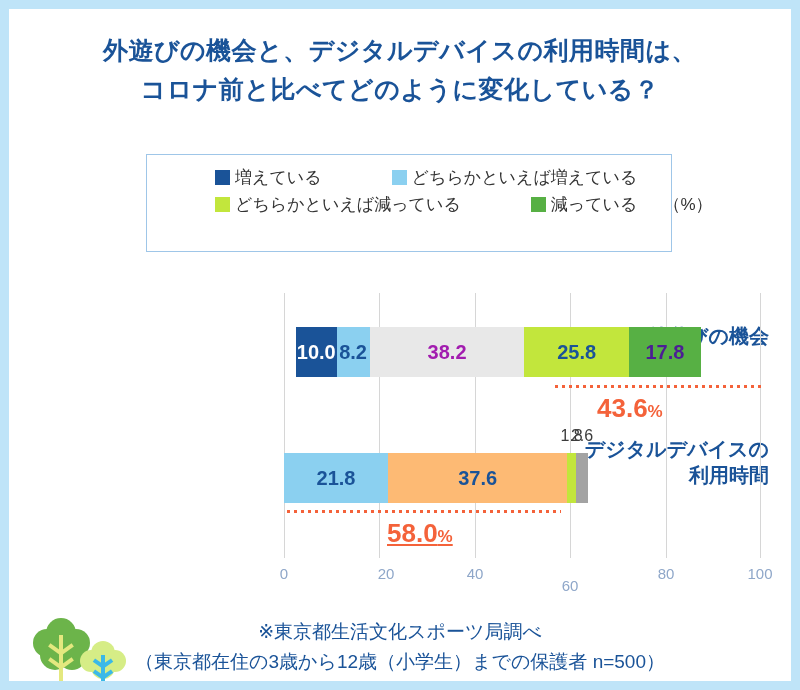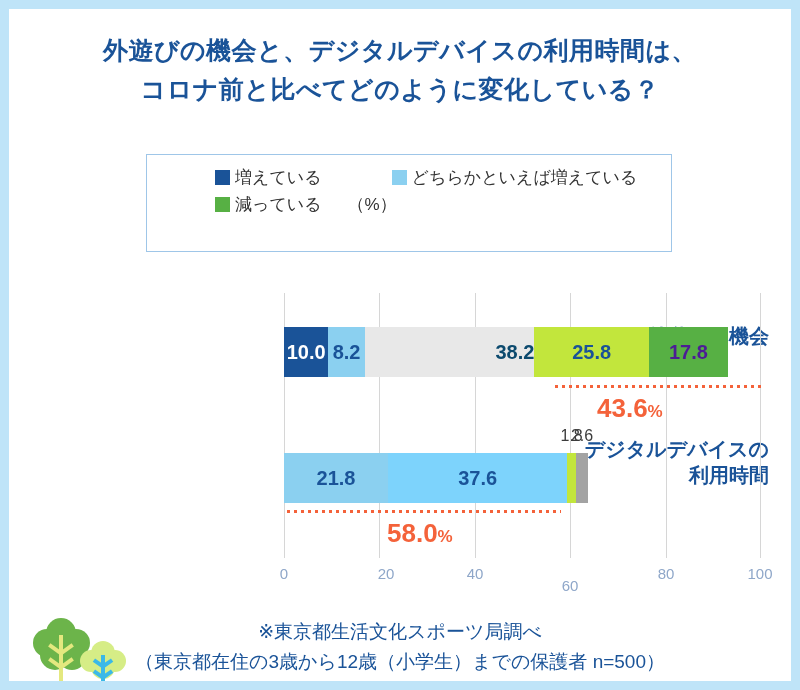--- a/index.html
+++ b/index.html
@@ -209,20 +209,24 @@
         <span class="legend-swatch" style="background:#1a5398"></span>
         <span>増えている</span>
       </div>
       <div class="legend-item">
         <span class="legend-swatch" style="background:#8bd0f0"></span>
         <span>どちらかといえば増えている</span>
       </div>
     </div>
     <div class="legend-row">
       <div class="legend-item">
+        <span class="legend-swatch" style="background:#c2e63c"></span>
+        <span>どちらかといえば減っている</span>
+      </div>
+      <div class="legend-item">
         <span class="legend-swatch" style="background:#57b044"></span>
         <span>減っている</span>
       </div>
       <span class="legend-unit">（%）</span>
     </div>
   </div>
 
   <div class="chart">
 
     <div class="cat-label cat-1">
@@ -235,60 +239,60 @@
 
     <div class="plot">
 
       <div class="gridline" style="left:0px;"></div>
       <div class="gridline" style="left:95px;"></div>
       <div class="gridline" style="left:191px;"></div>
       <div class="gridline" style="left:286px;"></div>
       <div class="gridline" style="left:382px;"></div>
       <div class="gridline" style="left:476px;"></div>
 
-      <div class="bar bar-row1" style="left:0px; width:444px;">
+      <div class="bar bar-row1" style="left:12px; width:405px;">
         <div class="seg" style="width:10.0%; background:#1a5398; color:#ffffff;">
           <span>10.0</span>
         </div>
         <div class="seg" style="width:8.2%; background:#8bd0f0; color:#1a5398;">
           <span>8.2</span>
         </div>
-        <div class="seg" style="width:38.2%; background:#e8e8e8; color:#0c4a6e;justify-content:flex-end;">
+        <div class="seg" style="width:38.2%; background:#e8e8e8; color:#a21caf;">
           <span>38.2</span>
         </div>
         <div class="seg" style="width:25.8%; background:#c2e63c; color:#1a5398;">
           <span>25.8</span>
         </div>
         <div class="seg" style="width:17.8%; background:#57b044; color:#4c1d95;">
           <span>17.8</span>
         </div>
       </div>
 
       <div class="annot-line" style="left:269px; top:92px; width:208px;"></div>
       <div class="annot-text" style="left:313px; top:100px;">
         <span>43.6</span><span class="pct">%</span>
       </div>
 
       <div class="bar bar-row2" style="left:0px; width:477px;">
         <div class="seg" style="width:21.8%; background:#8bd0f0; color:#1a5398;">
           <span>21.8</span>
         </div>
-        <div class="seg" style="width:37.6%; background:#7dd3fc; color:#1a5398;">
+        <div class="seg" style="width:37.6%; background:#fdba74; color:#1a5398;">
           <span>37.6</span>
         </div>
         <div class="seg" style="width:1.8%; background:#c2e63c; position:relative;">
           <span class="seg-label-out">1.8</span>
         </div>
         <div class="seg" style="width:2.6%; background:#a3a3a3; position:relative;">
           <span class="seg-label-out">2.6</span>
         </div>
       </div>
 
       <div class="annot-line" style="left:1px; top:217px; width:276px;"></div>
-      <div class="annot-text" style="left:103px; top:225px;">
+      <div class="annot-text" style="left:103px; top:225px;text-decoration:underline;">
         <span>58.0</span><span class="pct">%</span>
       </div>
 
       <div class="tick-label" style="left:0px;">0</div>
       <div class="tick-label" style="left:95px;margin-left:7px;">20</div>
       <div class="tick-label" style="left:191px;">40</div>
       <div class="tick-label" style="left:286px;margin-top:12px;">60</div>
       <div class="tick-label" style="left:382px;">80</div>
       <div class="tick-label" style="left:476px;">100</div>
 

